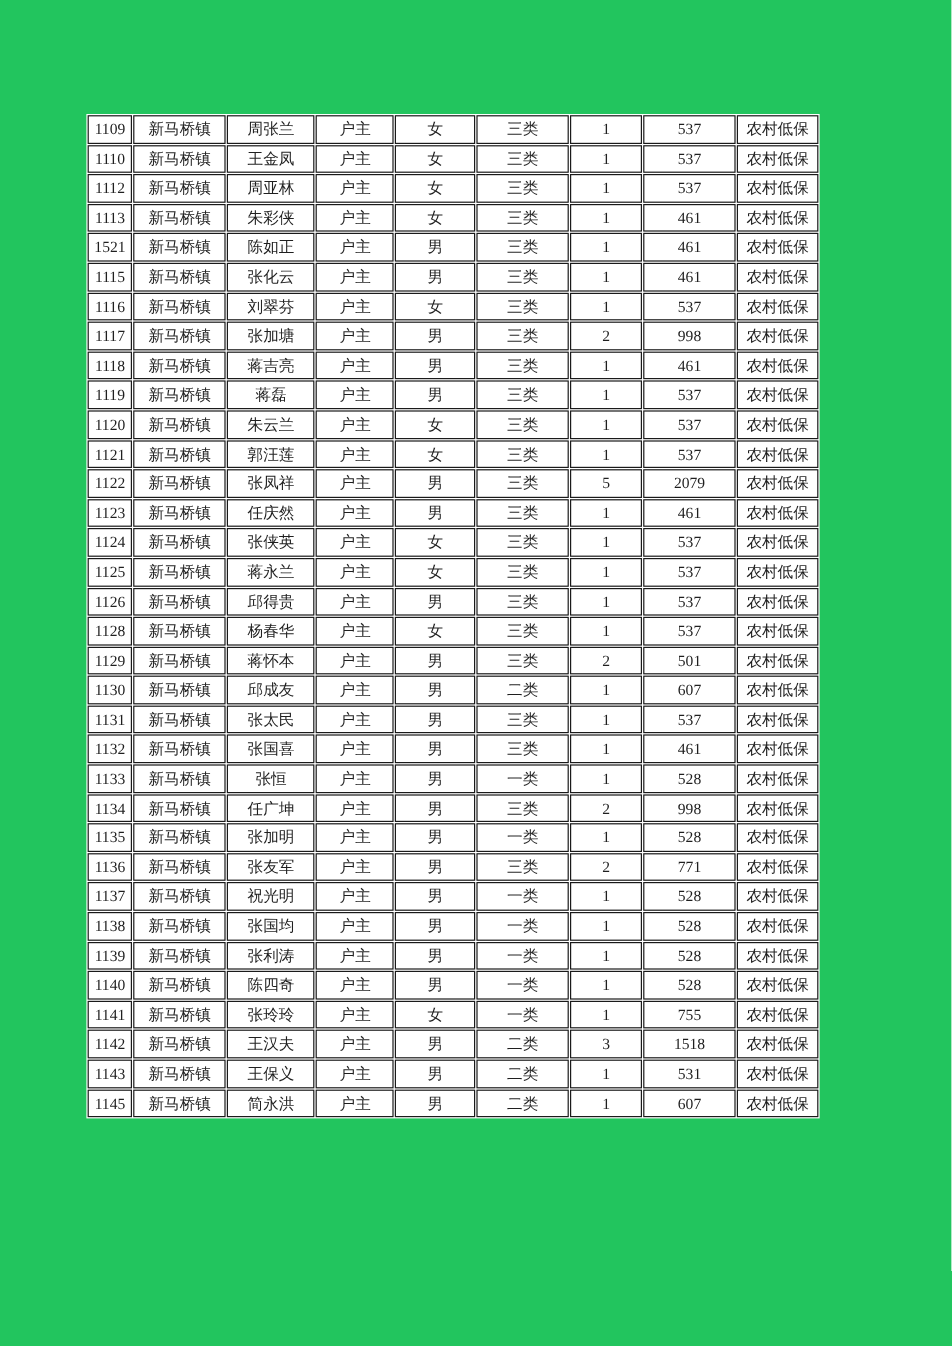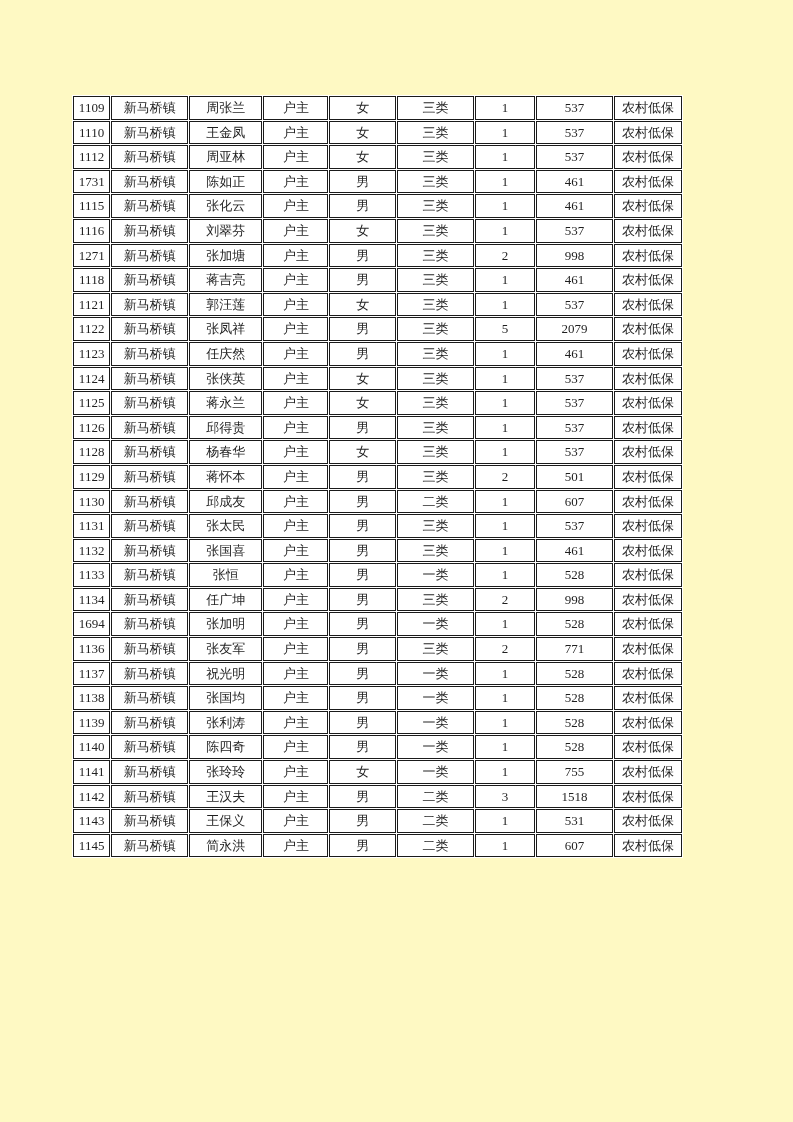--- a/index.html
+++ b/index.html
@@ -4,21 +4,21 @@
 <style>
   html, body {
     margin: 0;
     padding: 0;
     background: #ffffff;
   }
   .page {
     position: relative;
     width: 793px;
     height: 1122px;
-    background: #fef9c3;
+    background: #22c55e;
     overflow: hidden;
     font-family: "Liberation Serif", "DejaVu Serif", serif;
   }
   .table-wrap {
     position: absolute;
     left: 72px;
     top: 95px;
     width: 611px;
   }
   table.data-table {
@@ -96,21 +96,32 @@
             <td>新马桥镇</td>
             <td>周亚林</td>
             <td>户主</td>
             <td>女</td>
             <td>三类</td>
             <td>1</td>
             <td>537</td>
             <td>农村低保</td>
           </tr>
           <tr>
-            <td>1731</td>
+            <td>1113</td>
+            <td>新马桥镇</td>
+            <td>朱彩侠</td>
+            <td>户主</td>
+            <td>女</td>
+            <td>三类</td>
+            <td>1</td>
+            <td>461</td>
+            <td>农村低保</td>
+          </tr>
+          <tr>
+            <td>1521</td>
             <td>新马桥镇</td>
             <td>陈如正</td>
             <td>户主</td>
             <td>男</td>
             <td>三类</td>
             <td>1</td>
             <td>461</td>
             <td>农村低保</td>
           </tr>
           <tr>
@@ -129,21 +140,21 @@
             <td>新马桥镇</td>
             <td>刘翠芬</td>
             <td>户主</td>
             <td>女</td>
             <td>三类</td>
             <td>1</td>
             <td>537</td>
             <td>农村低保</td>
           </tr>
           <tr>
-            <td>1271</td>
+            <td>1117</td>
             <td>新马桥镇</td>
             <td>张加塘</td>
             <td>户主</td>
             <td>男</td>
             <td>三类</td>
             <td>2</td>
             <td>998</td>
             <td>农村低保</td>
           </tr>
           <tr>
@@ -151,20 +162,42 @@
             <td>新马桥镇</td>
             <td>蒋吉亮</td>
             <td>户主</td>
             <td>男</td>
             <td>三类</td>
             <td>1</td>
             <td>461</td>
             <td>农村低保</td>
           </tr>
           <tr>
+            <td>1119</td>
+            <td>新马桥镇</td>
+            <td>蒋磊</td>
+            <td>户主</td>
+            <td>男</td>
+            <td>三类</td>
+            <td>1</td>
+            <td>537</td>
+            <td>农村低保</td>
+          </tr>
+          <tr>
+            <td>1120</td>
+            <td>新马桥镇</td>
+            <td>朱云兰</td>
+            <td>户主</td>
+            <td>女</td>
+            <td>三类</td>
+            <td>1</td>
+            <td>537</td>
+            <td>农村低保</td>
+          </tr>
+          <tr>
             <td>1121</td>
             <td>新马桥镇</td>
             <td>郭汪莲</td>
             <td>户主</td>
             <td>女</td>
             <td>三类</td>
             <td>1</td>
             <td>537</td>
             <td>农村低保</td>
           </tr>
@@ -294,21 +327,21 @@
             <td>新马桥镇</td>
             <td>任广坤</td>
             <td>户主</td>
             <td>男</td>
             <td>三类</td>
             <td>2</td>
             <td>998</td>
             <td>农村低保</td>
           </tr>
           <tr>
-            <td>1694</td>
+            <td>1135</td>
             <td>新马桥镇</td>
             <td>张加明</td>
             <td>户主</td>
             <td>男</td>
             <td>一类</td>
             <td>1</td>
             <td>528</td>
             <td>农村低保</td>
           </tr>
           <tr>

